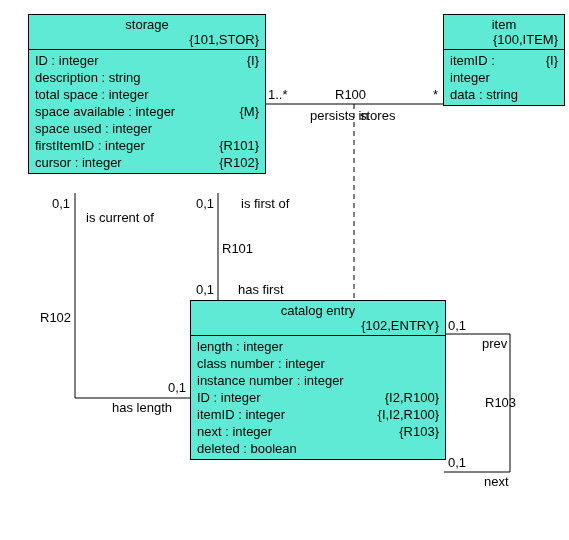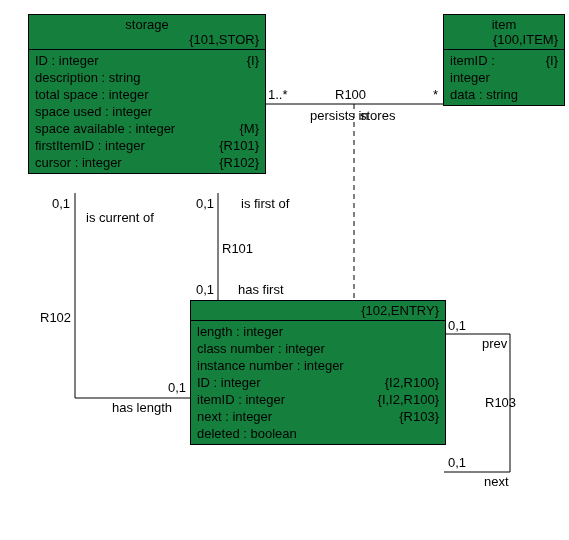--- a/index.html
+++ b/index.html
@@ -14,21 +14,21 @@
     position: relative;
   }
   .canvas {
     position: relative;
     width: 569px;
     height: 540px;
   }
   .class-box {
     position: absolute;
     border: 1px solid #000;
-    background: #15803d;
+    background: #5eead4;
   }
   .compartment {
     padding: 2px 6px;
     border-bottom: 1px solid #000;
   }
   .compartment:last-child {
     border-bottom: none;
   }
   .title-line1 { text-align: center; }
   .title-line2 { text-align: right; }
@@ -86,26 +86,26 @@
         </div>
     <div class="attr-row">
           <span class="attr-left">description : string</span>
           <span class="attr-right"></span>
         </div>
     <div class="attr-row">
           <span class="attr-left">total space : integer</span>
           <span class="attr-right"></span>
         </div>
     <div class="attr-row">
+          <span class="attr-left">space available : integer</span>
+          <span class="attr-right">{M}</span>
+        </div>
+    <div class="attr-row">
           <span class="attr-left">space used : integer</span>
           <span class="attr-right"></span>
-        </div>
-    <div class="attr-row">
-          <span class="attr-left">space available : integer</span>
-          <span class="attr-right">{M}</span>
         </div>
     <div class="attr-row">
           <span class="attr-left">firstItemID : integer</span>
           <span class="attr-right">{R101}</span>
         </div>
     <div class="attr-row">
           <span class="attr-left">cursor : integer</span>
           <span class="attr-right">{R102}</span>
         </div>
   </div>
@@ -123,20 +123,21 @@
         </div>
     <div class="attr-row">
           <span class="attr-left">data : string</span>
           <span class="attr-right"></span>
         </div>
   </div>
 </div>
 
 <div class="class-box" style="left:190px; top:300px; width:254px;">
   <div class="compartment">
+    <div class="title-line1">catalog entry</div>
     <div class="title-line2">{102,ENTRY}</div>
   </div>
   <div class="compartment">
     <div class="attr-row">
           <span class="attr-left">length : integer</span>
           <span class="attr-right"></span>
         </div>
     <div class="attr-row">
           <span class="attr-left">class number : integer</span>
           <span class="attr-right"></span>

